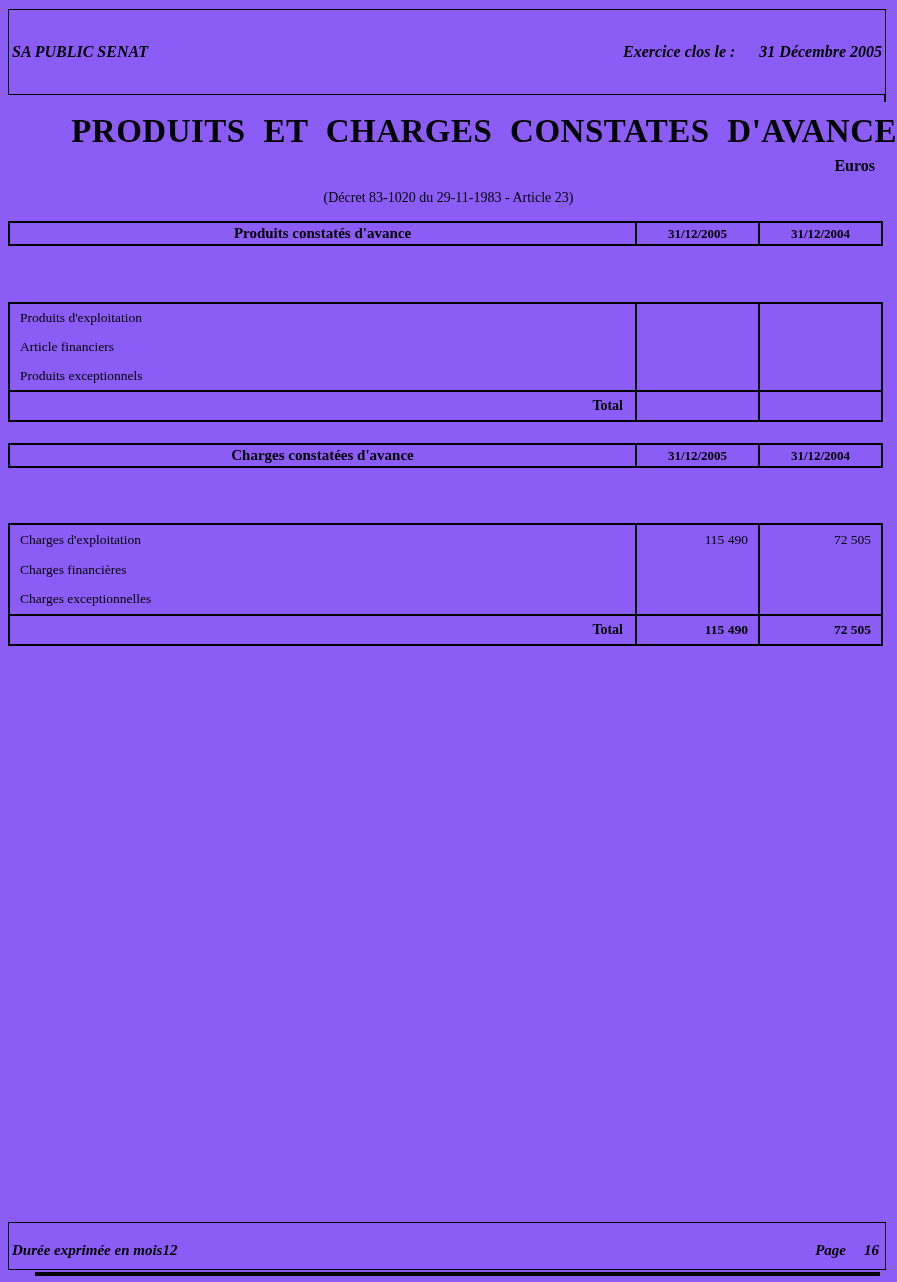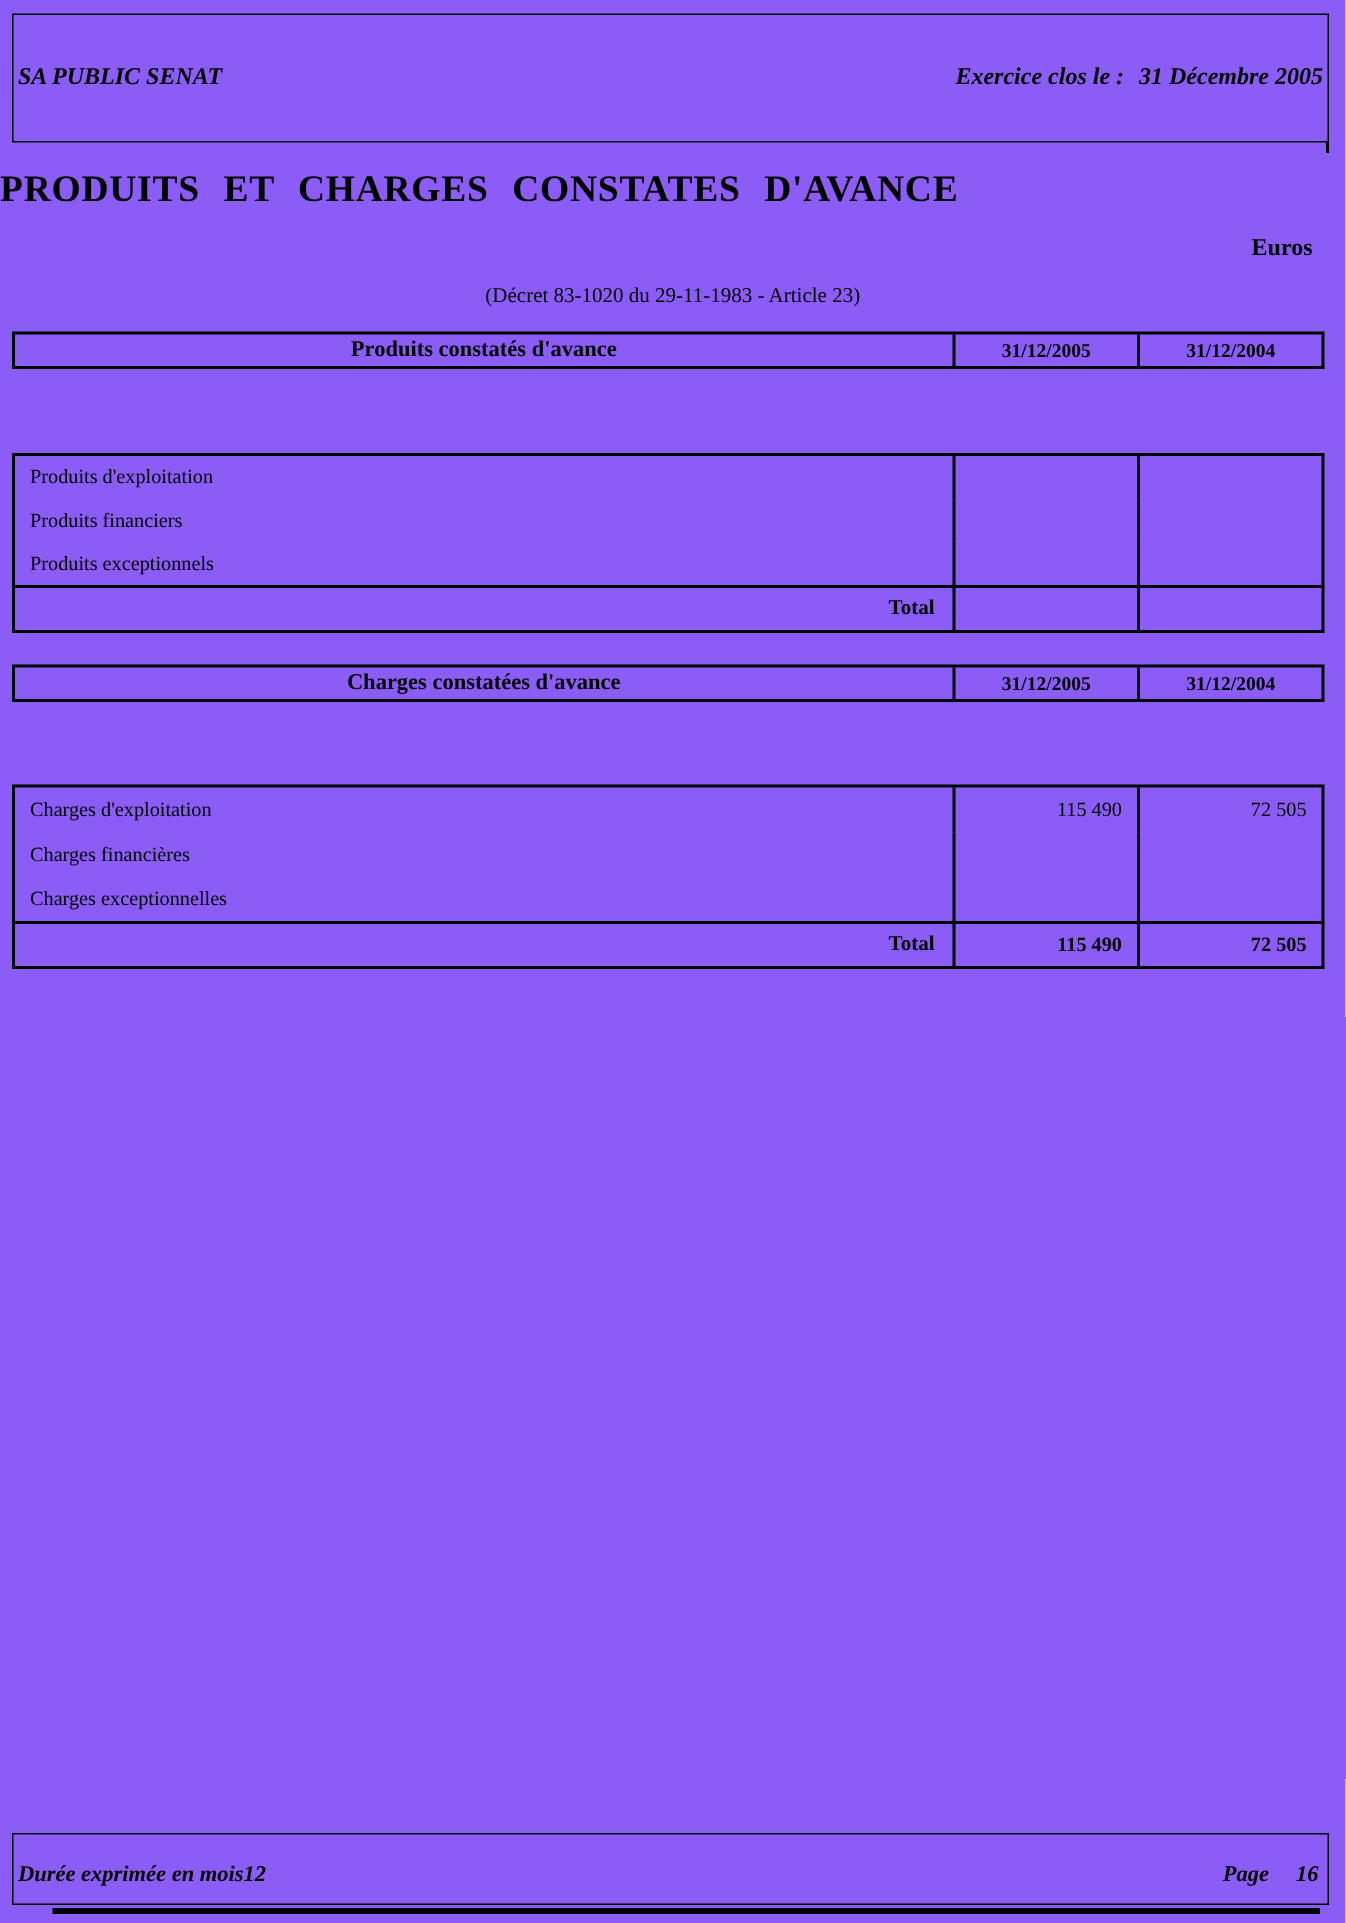--- a/index.html
+++ b/index.html
@@ -21,31 +21,31 @@
     border: 1px solid #000;
     box-sizing: border-box;
     display: flex;
     justify-content: space-between;
     align-items: center;
     font-weight: bold;
     font-style: italic;
   }
   .header-box { top: 9px; height: 86px; font-size: 16px; padding: 0 3px; }
   .footer-box { top: 1222px; height: 48px; font-size: 15px; padding: 8px 6px 0 3px; }
-  .gap-sm { margin-left: 10px; }
+  .gap-sm { margin-left: 24px; }
   .gap-md { }
   .gap-lg { margin-left: 18px; }
 
   .doc-title {
     position: absolute;
     left: 0; top: 113px;
     width: 100%;
-    text-align: left;
+    text-align: right;
     font-weight: bold;
-    font-size: 25px;
+    font-size: 33px;
     word-spacing: 9px;
     letter-spacing: 0.5px;
     white-space: nowrap;
   }
   .currency {
     position: absolute;
     right: 22px; top: 157px;
     font-weight: bold;
     font-size: 16px;
   }
@@ -165,21 +165,21 @@
     <div class="t-col">31/12/2005</div>
     <div class="t-col">31/12/2004</div>
   </div>
   <div class="tbl-body tbl1-body">
     <div class="data-row">
       <div class="cell-label">Produits d'exploitation</div>
       <div class="cell-val"></div>
       <div class="cell-val"></div>
     </div>
     <div class="data-row">
-      <div class="cell-label">Produits financiers</div>
+      <div class="cell-label">Article financiers</div>
       <div class="cell-val"></div>
       <div class="cell-val"></div>
     </div>
     <div class="data-row">
       <div class="cell-label">Produits exceptionnels</div>
       <div class="cell-val"></div>
       <div class="cell-val"></div>
     </div>
     <div class="total-row">
       <div class="total-label">Total</div>

